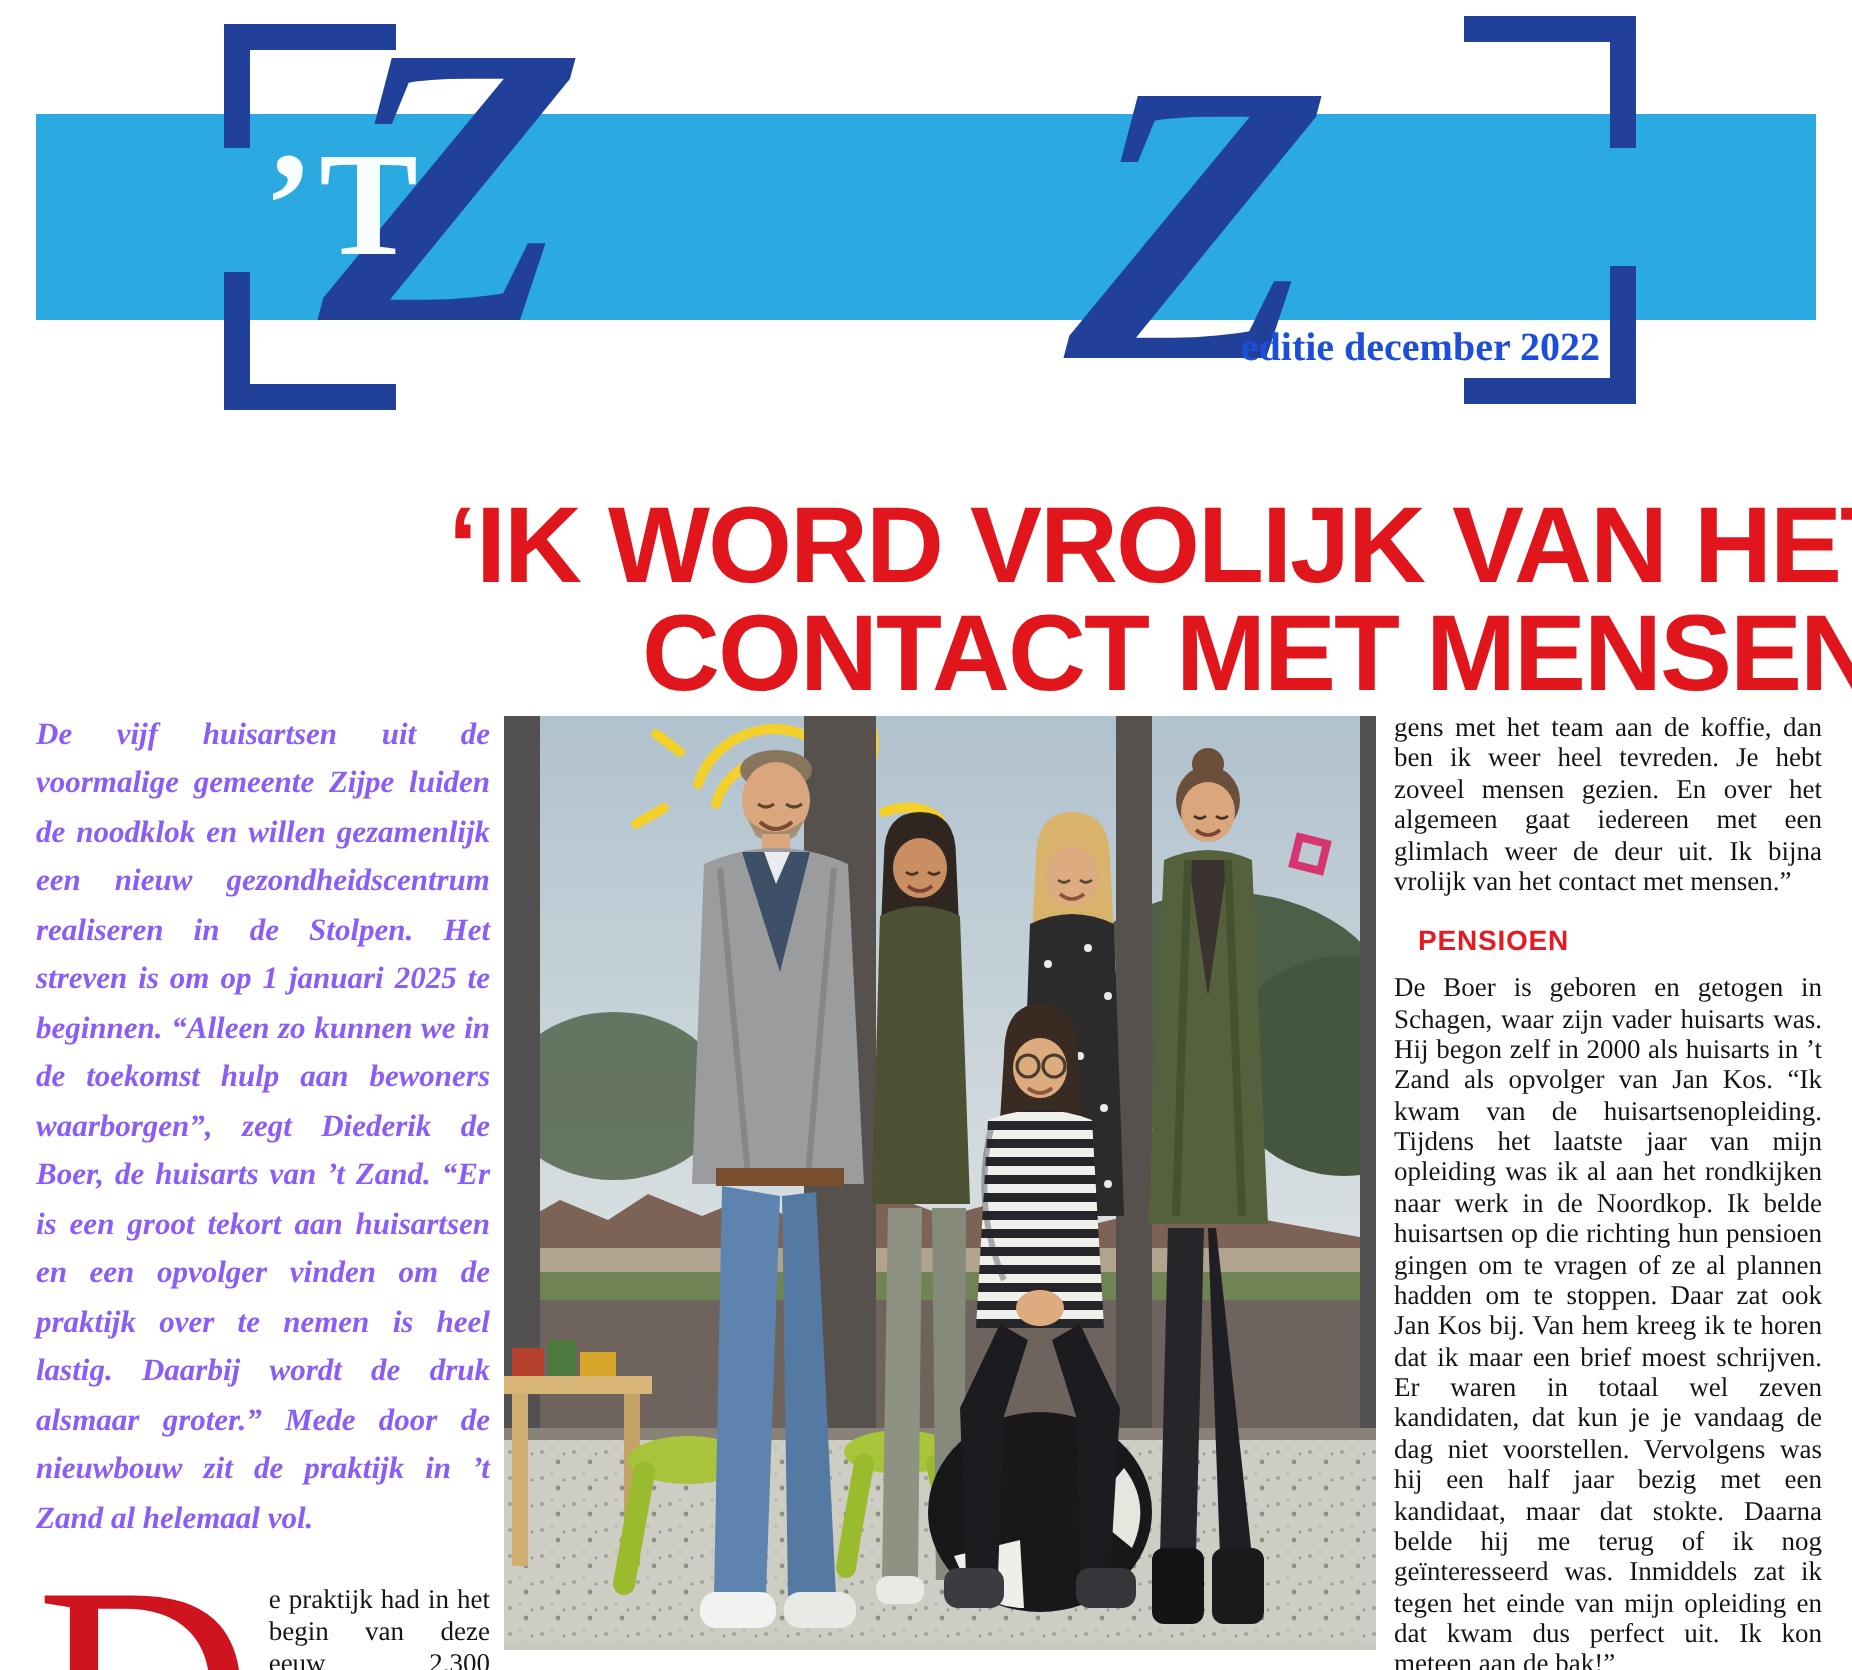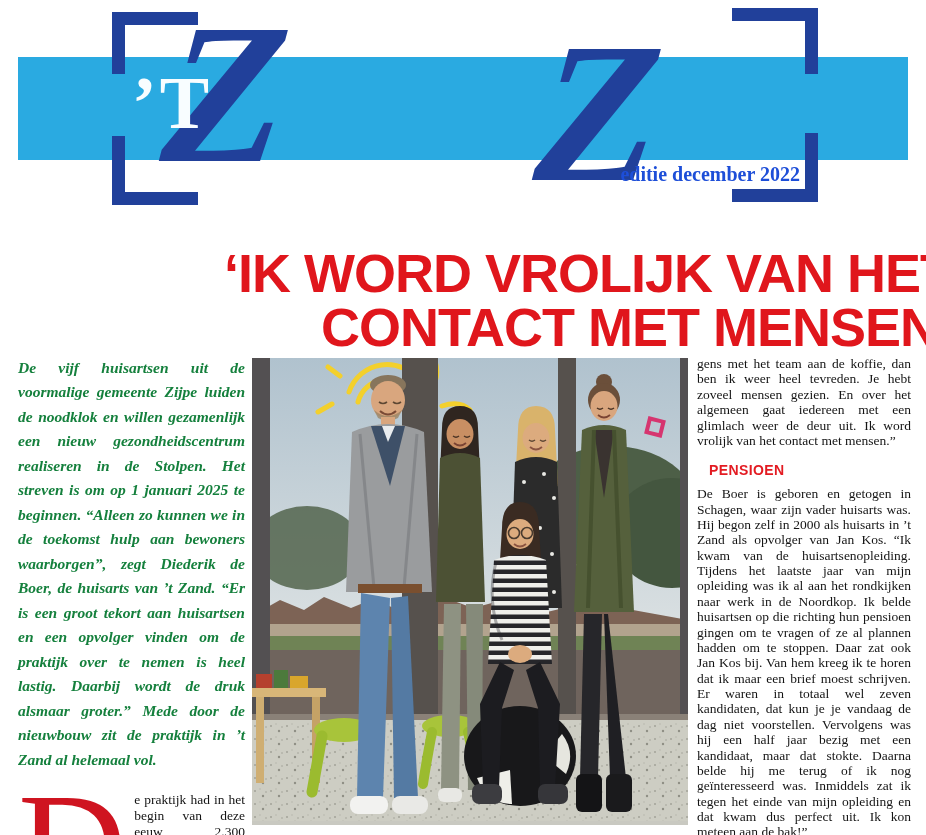--- a/index.html
+++ b/index.html
@@ -30,21 +30,21 @@
            font-weight:bold;font-size:20px;color:#1d4ed8;}
   
   .kicker{position:absolute;left:0;top:213px;width:926px;text-align:center;
           font-weight:bold;font-size:25px;color:#1d3e94;}
   .headline{position:absolute;left:0;top:246px;width:926px;text-align:right;
             font-family:"Liberation Sans",sans-serif;font-weight:bold;color:#e0161c;
             font-size:54px;line-height:1.0;letter-spacing:-1px;padding-left:26px;}
   
   .col-left{position:absolute;left:18px;top:356px;width:227px;}
   .intro{font-style:italic;font-weight:bold;font-size:15.5px;line-height:1.58;
-         color:#15803d;text-align:justify;margin:0;}
+         color:#8b5cf6;text-align:justify;margin:0;}
   .opening{margin:20px 0 0 0;font-size:13.5px;line-height:1.16;color:#141414;text-align:justify;}
   .dropcap{float:left;font-family:"Liberation Serif",serif;color:#cf1420;
            font-size:150px;line-height:104px;padding:2px 8px 0 0;}
   .col-right{position:absolute;left:697px;top:356px;width:214px;
              font-size:13.5px;line-height:1.14;color:#141414;text-align:justify;}
   .col-right p{margin:0;}
   .sec-h{font-family:"Liberation Sans",sans-serif;font-weight:bold;font-size:14px;
          color:#e31b22;letter-spacing:.4px;margin:15px 0 7px 12px;text-align:left;}
   
   .photo{position:absolute;left:252px;top:358px;width:436px;height:465px;overflow:hidden;
@@ -234,19 +234,19 @@
         <path d="M248,304 L228,346 L231,430 L247,430 L250,350 L262,312 Z" fill="#1c1c20"></path>
         <path d="M288,304 L308,346 L303,430 L288,430 L286,350 L274,312 Z" fill="#1c1c20"></path>
         <rect x="220" y="426" width="30" height="20" rx="7" fill="#3c3c40"></rect>
         <rect x="286" y="426" width="30" height="20" rx="7" fill="#36363a"></rect>
       </g>
     </svg>
   </div>
   <div class="photo-edge"></div>
 
   <div class="col-right">
-    <p>gens met het team aan de koffie, dan ben ik weer heel tevreden. Je hebt zoveel mensen gezien. En over het algemeen gaat iedereen met een glimlach weer de deur uit. Ik word vrolijk van het contact met mensen.”</p>
+    <p>gens met het team aan de koffie, dan ben ik weer heel tevreden. Je hebt zoveel mensen gezien. En over het algemeen gaat iedereen met een glimlach weer de deur uit. Ik bijna vrolijk van het contact met mensen.”</p>
     <div class="sec-h">PENSIOEN</div>
     <p>De Boer is geboren en getogen in Schagen, waar zijn vader huisarts was. Hij begon zelf in 2000 als huisarts in ’t Zand als opvolger van Jan Kos. “Ik kwam van de huisartsenopleiding. Tijdens het laatste jaar van mijn opleiding was ik al aan het rondkijken naar werk in de Noordkop. Ik belde huisartsen op die richting hun pensioen gingen om te vragen of ze al plannen hadden om te stoppen. Daar zat ook Jan Kos bij. Van hem kreeg ik te horen dat ik maar een brief moest schrijven. Er waren in totaal wel zeven kandidaten, dat kun je je vandaag de dag niet voorstellen. Vervolgens was hij een half jaar bezig met een kandidaat, maar dat stokte. Daarna belde hij me terug of ik nog geïnteresseerd was. Inmiddels zat ik tegen het einde van mijn opleiding en dat kwam dus perfect uit. Ik kon meteen aan de bak!”</p>
 
   </div>
 
 </div>
 
 </body></html>

